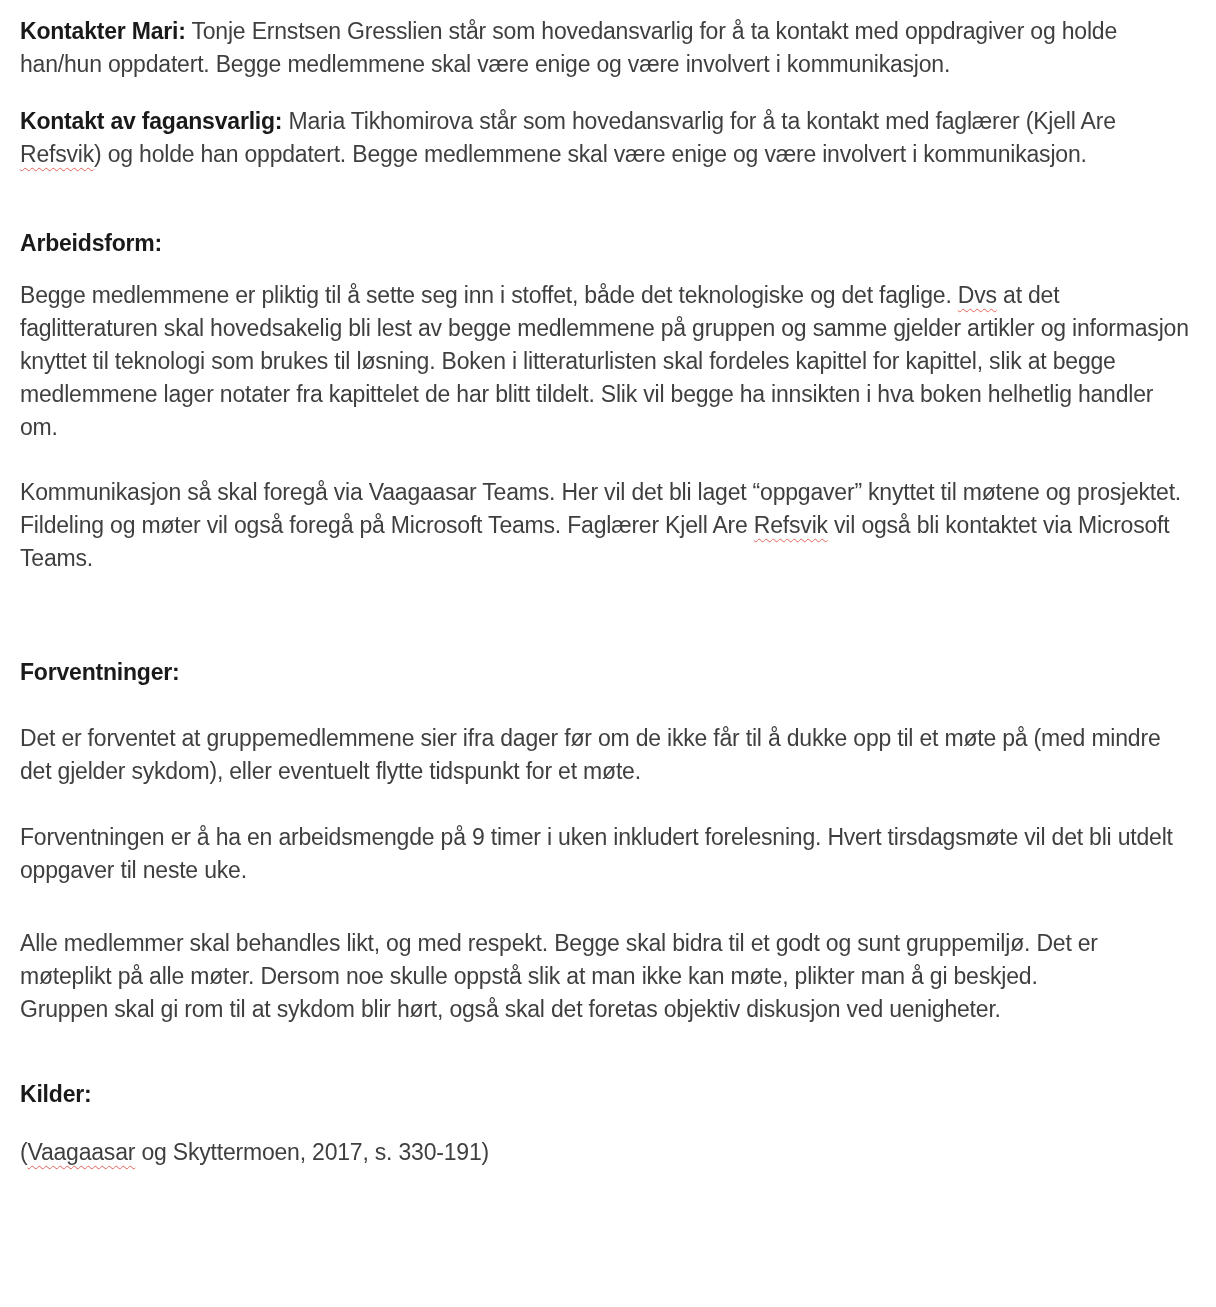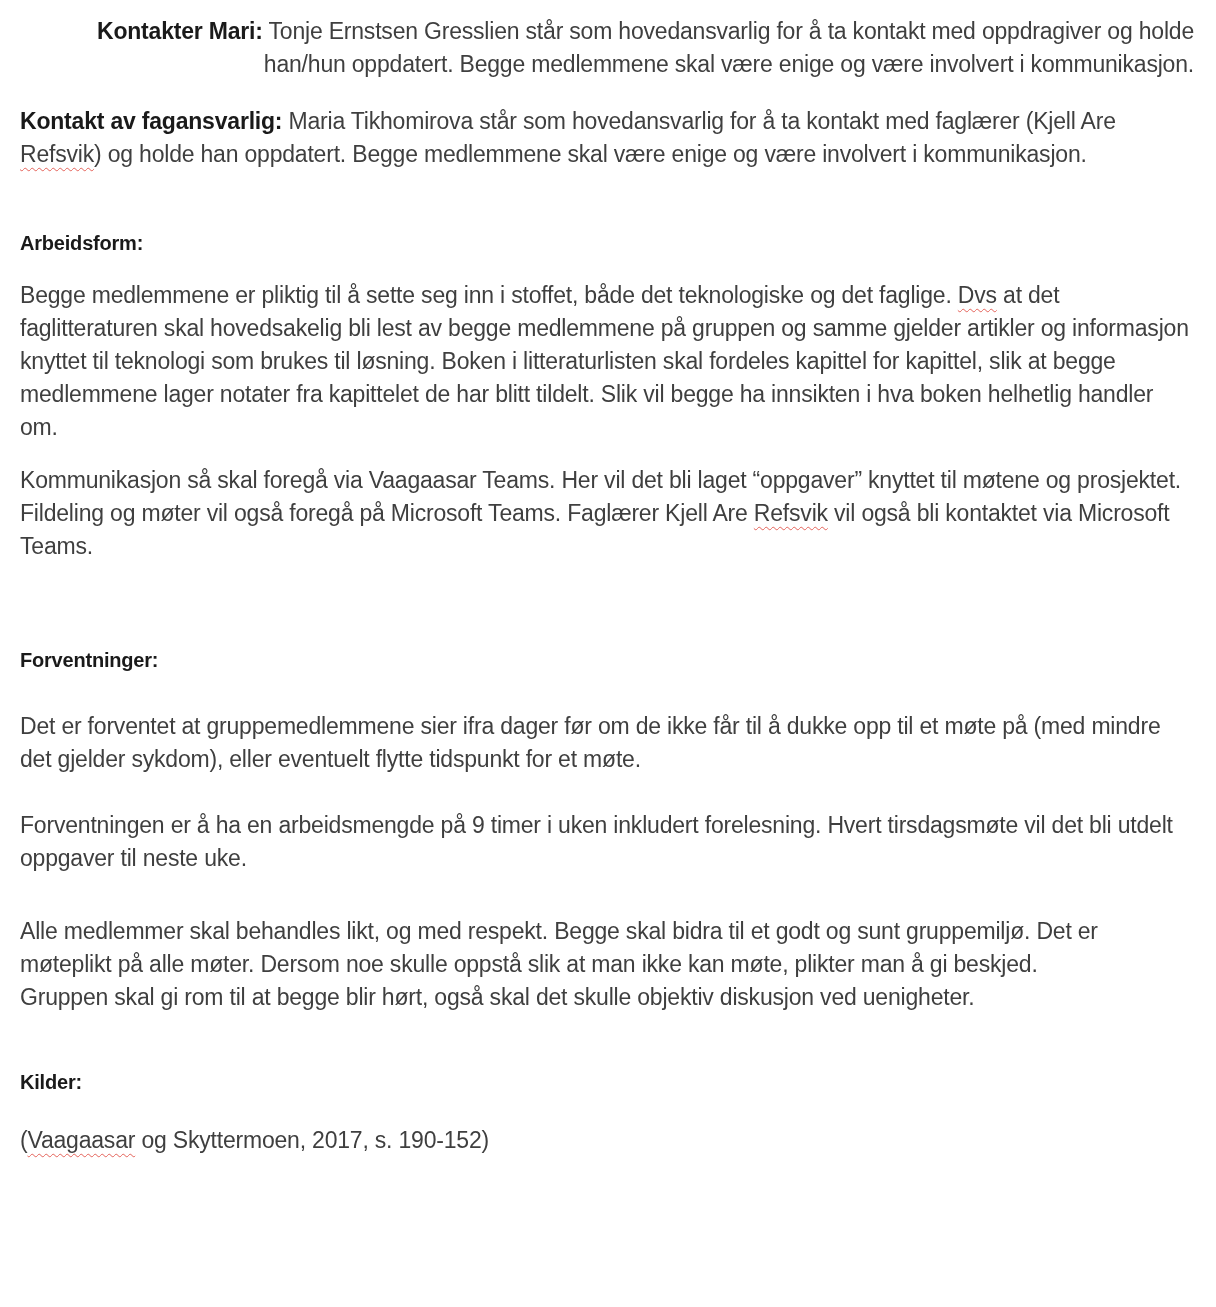--- a/index.html
+++ b/index.html
@@ -20,43 +20,43 @@
   .para {
     margin: 0;
     font-size: 23px;
     line-height: 33px;
     letter-spacing: -0.2px;
     color: #3f3f3f;
     font-weight: 400;
   }
   .h {
     margin: 0;
-    font-size: 20px;
+    font-size: 23px;
     line-height: 33px;
     letter-spacing: -0.2px;
     color: #1a1a1a;
     font-weight: 700;
   }
   .lead {
     color: #1a1a1a;
     font-weight: 700;
   }
   .sq {
     text-decoration: underline;
     text-decoration-style: wavy;
     text-decoration-color: #e4635a;
     text-decoration-thickness: 1px;
     text-underline-offset: 5px;
     text-decoration-skip-ink: none;
     text-align: right;
   }
-  .mb24 { margin-bottom: 24px; text-align: right; }
+  .mb24 { margin-bottom: 24px; }
   .mb56 { margin-bottom: 56px; }
   .mb19 { margin-bottom: 19px; }
-  .mb32 { margin-bottom: 20px; }
+  .mb32 { margin-bottom: 32px; }
   .mb81 { margin-bottom: 81px; }
   .mb33 { margin-bottom: 33px; }
   .mb31 { margin-bottom: 40px; }
   .mb48 { margin-bottom: 48px; }
   .mb36 { }
   .mb52 { margin-bottom: 52px; }
   .mb25 { margin-bottom: 25px; }
 </style>
 </head>
 <body>
@@ -75,19 +75,19 @@
 
   <p class="h mb33">Forventninger:</p>
 
   <p class="para mb33">Det er forventet at gruppemedlemmene sier ifra dager før om de ikke får til å dukke opp til et møte på (med mindre det gjelder sykdom), eller eventuelt flytte tidspunkt for et møte.</p>
 
   <p class="para mb31">Forventningen er å ha en arbeidsmengde på 9 timer i uken inkludert forelesning. Hvert tirsdagsmøte vil det bli utdelt oppgaver til neste uke.</p>
 
 
   <p class="para mb36">Alle medlemmer skal behandles likt, og med respekt. Begge skal bidra til et godt og sunt gruppemiljø. Det er møteplikt på alle møter. Dersom noe skulle oppstå slik at man ikke kan møte, plikter man å gi beskjed.</p>
 
-  <p class="para mb52">Gruppen skal gi rom til at begge blir hørt, også skal det skulle objektiv diskusjon ved uenigheter.</p>
+  <p class="para mb52">Gruppen skal gi rom til at sykdom blir hørt, også skal det foretas objektiv diskusjon ved uenigheter.</p>
 
   <p class="h mb25">Kilder:</p>
 
-  <p class="para"><span>(</span><span class="sq">Vaagaasar</span><span> og Skyttermoen, 2017, s. 190-152)</span></p>
+  <p class="para"><span>(</span><span class="sq">Vaagaasar</span><span> og Skyttermoen, 2017, s. 330-191)</span></p>
 
 </div>
 
 </body></html>

